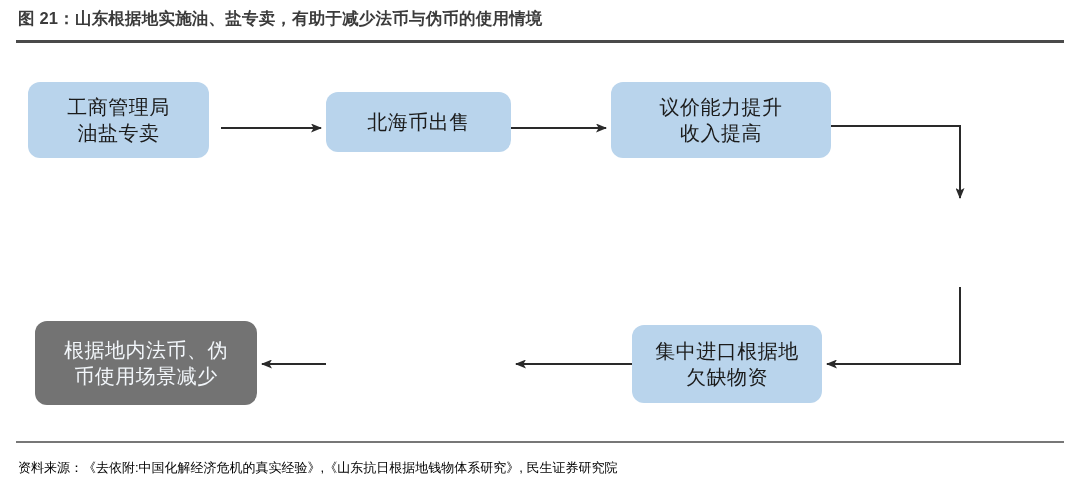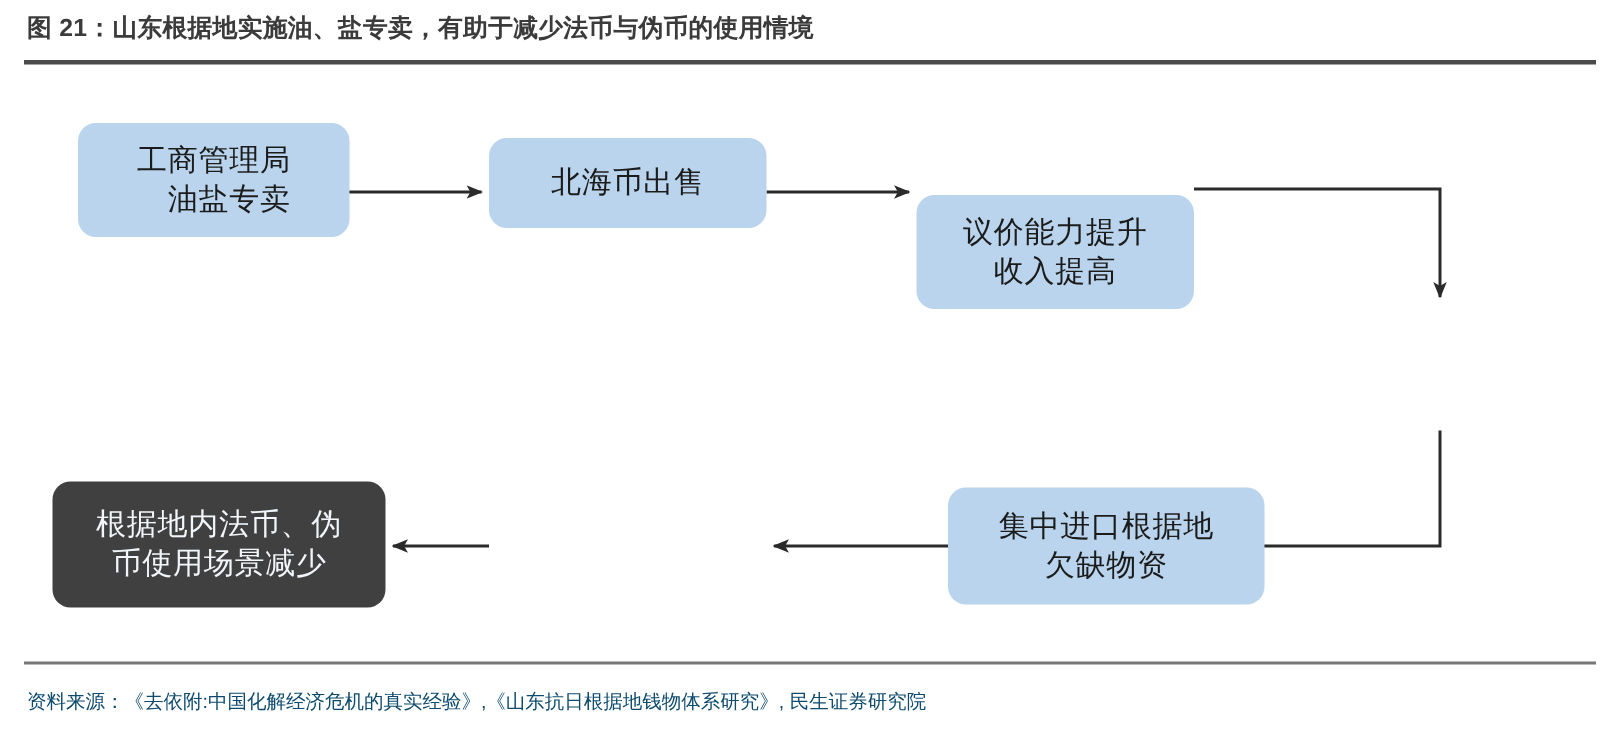--- a/index.html
+++ b/index.html
@@ -42,21 +42,21 @@
     top: 441px;
     width: 1048px;
     height: 2px;
     background: #777777;
   }
   #source-note {
     position: absolute;
     left: 18px;
     top: 459px;
     font-size: 13px;
-    color: #0c4a6e;
+    color: #000000;
     white-space: nowrap;
   }
 
   
   #diagram {
     position: absolute;
     left: 0;
     top: 44px;
     width: 1080px;
     height: 395px;
@@ -82,21 +82,21 @@
     font-size: 20px;
     line-height: 1.32;
     white-space: pre-line;
     letter-spacing: 0.5px;
   }
   .node.fill-light {
     background: #b9d4ec;
     color: #1b1b1b;
   }
   .node.fill-dark {
-    background: #404040;
+    background: #737373;
     color: #f2f6fa;
   }
 </style>
 </head>
 <body>
 
 <div id="figure-title">图 21：山东根据地实施油、盐专卖，有助于减少法币与伪币的使用情境</div>
 <div id="title-rule"></div>
 
 <div id="diagram">
@@ -114,30 +114,30 @@
 
     <path d="M796,82 L960,82 L960,154" fill="none" stroke="#2a2a2a" stroke-width="2" marker-end="url(#ah)"></path>
 
     <path d="M960,243 L960,320 L827,320" fill="none" stroke="#2a2a2a" stroke-width="2" marker-end="url(#ah)"></path>
 
     <path d="M632,320 L516,320" fill="none" stroke="#2a2a2a" stroke-width="2" marker-end="url(#ah)"></path>
 
     <path d="M326,320 L262,320" fill="none" stroke="#2a2a2a" stroke-width="2" marker-end="url(#ah)"></path>
   </svg>
 
-  <div class="node fill-light" style="left:52px; top:38px; width:181px; height:76px;text-align:right;">工商管理局
+  <div class="node fill-light" style="left:28px; top:38px; width:181px; height:76px;">工商管理局
 油盐专卖</div>
 
   <div class="node fill-light" style="left:326px; top:48px; width:185px; height:60px;">北海币出售</div>
 
-  <div class="node fill-light" style="left:611px; top:38px; width:185px; height:76px;margin-top:48px;">议价能力提升
+  <div class="node fill-light" style="left:611px; top:38px; width:220px; height:76px;">议价能力提升
 收入提高</div>
 
 
-  <div class="node fill-light" style="left:632px; top:281px; width:211px; height:78px;">集中进口根据地
+  <div class="node fill-light" style="left:632px; top:281px; width:190px; height:78px;">集中进口根据地
 欠缺物资</div>
 
 
   <div class="node fill-dark" style="left:35px; top:277px; width:222px; height:84px;">根据地内法币、伪
 币使用场景减少</div>
 
 </div>
 
 <div id="footer-rule"></div>
 <div id="source-note">资料来源：《去依附:中国化解经济危机的真实经验》,《山东抗日根据地钱物体系研究》, 民生证券研究院</div>

